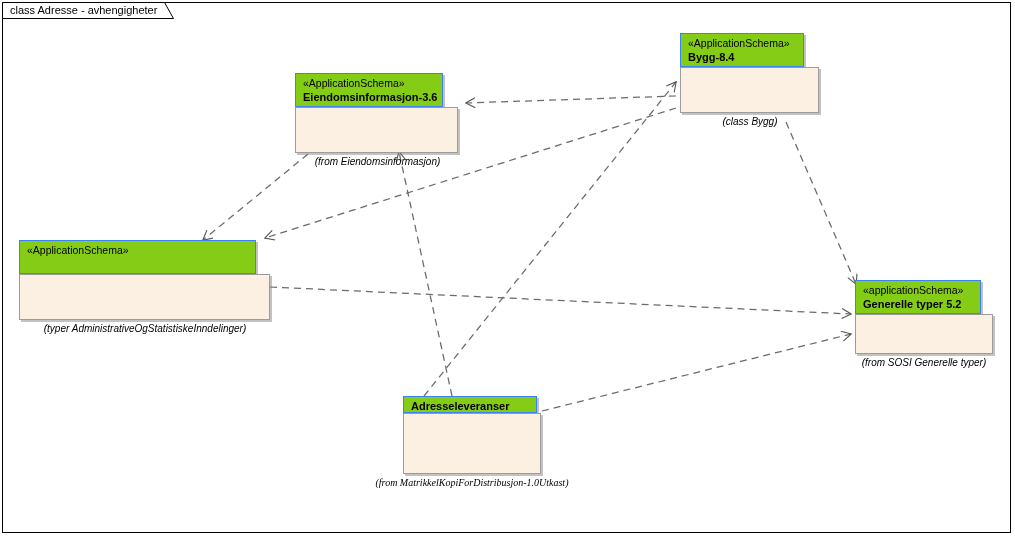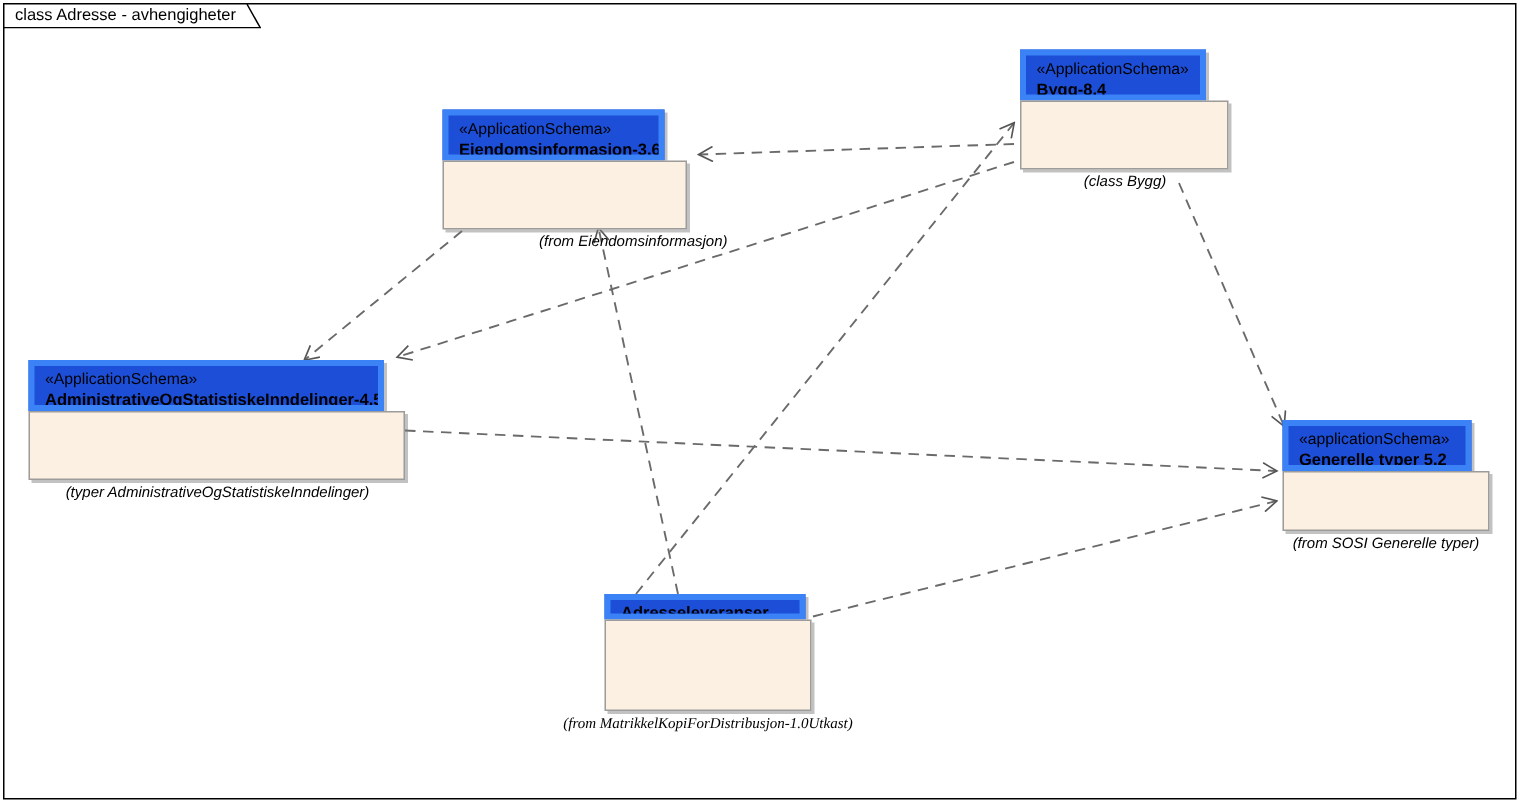--- a/index.html
+++ b/index.html
@@ -68,22 +68,22 @@
   }
   
   .pkg {
     position: absolute;
     z-index: 10;
   }
   .pkg-head {
     position: absolute;
     left: 0;
     top: 0;
-    background: #1d4ed8;
-    border: 4px solid #3b82f6;
+    background: #84cc16;
+    border: 1px solid #3b82f6;
     box-sizing: border-box;
     padding: 3px 7px 2px 7px;
     overflow: hidden;
     box-shadow: 2px 2px 0 rgba(120,120,120,0.45);
   }
   .pkg-body {
     position: absolute;
     background: #fbf0e1;
     border: 1px solid #9c9c9c;
     box-sizing: border-box;
@@ -156,36 +156,35 @@
       <path d="M542,411 L851,334"></path>
     </g>
   </svg>
 
   <div class="pkg" style="left:295px; top:73px;">
     <div class="pkg-head" style="width:148px; height:34px;">
       <div class="stereo">«ApplicationSchema»</div>
       <div class="pkgname">Eiendomsinformasjon-3.6</div>
     </div>
     <div class="pkg-body" style="left:0px; top:34px; width:163px; height:46px;"></div>
-    <div class="frompkg" style="left:-25px; top:83px; width:215px;text-align:right;">(from Eiendomsinformasjon)</div>
+    <div class="frompkg" style="left:-25px; top:83px; width:215px;">(from Eiendomsinformasjon)</div>
   </div>
 
   <div class="pkg" style="left:680px; top:33px;">
     <div class="pkg-head" style="width:124px; height:34px;">
       <div class="stereo">«ApplicationSchema»</div>
       <div class="pkgname">Bygg-8.4</div>
     </div>
     <div class="pkg-body" style="left:0px; top:34px; width:139px; height:46px;"></div>
     <div class="frompkg" style="left:-20px; top:83px; width:180px;">(class Bygg)</div>
   </div>
 
   <div class="pkg" style="left:19px; top:240px;">
     <div class="pkg-head" style="width:237px; height:34px;">
       <div class="stereo">«ApplicationSchema»</div>
-      <div class="pkgname">AdministrativeOgStatistiskeInndelinger-4.5</div>
     </div>
     <div class="pkg-body" style="left:0px; top:34px; width:251px; height:46px;"></div>
     <div class="frompkg" style="left:-5px; top:83px; width:262px;">(typer AdministrativeOgStatistiskeInndelinger)</div>
   </div>
 
   <div class="pkg" style="left:855px; top:280px;">
     <div class="pkg-head" style="width:126px; height:34px;">
       <div class="stereo">«applicationSchema»</div>
       <div class="pkgname">Generelle typer 5.2</div>
     </div>

